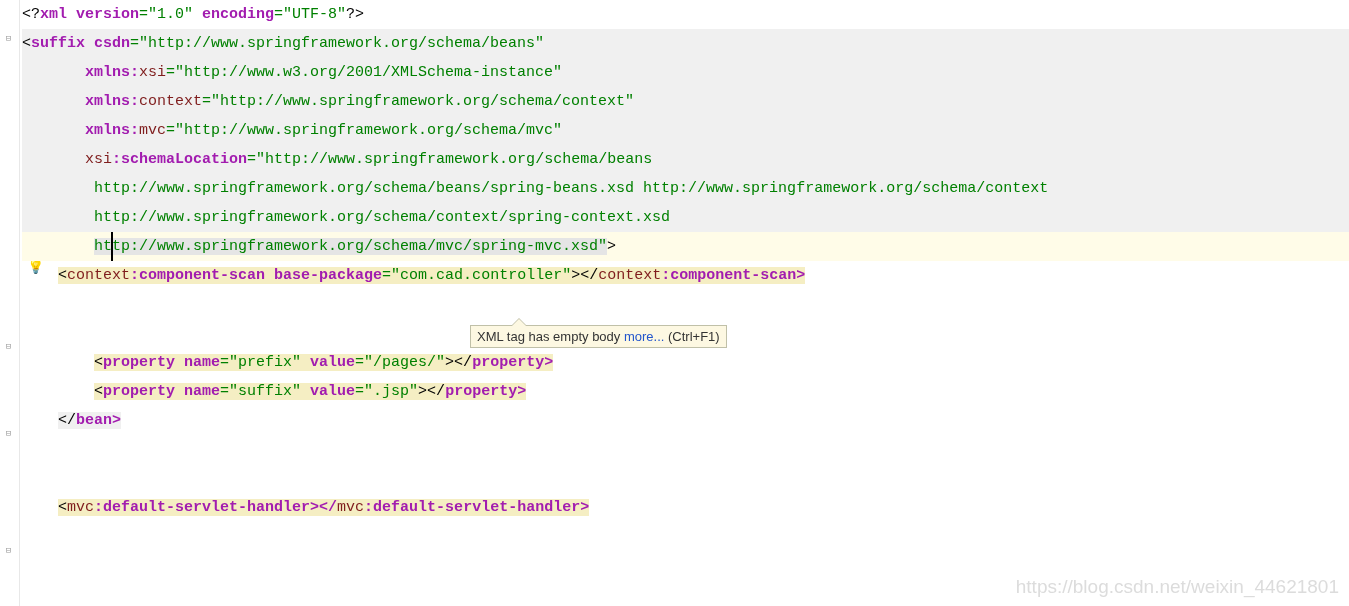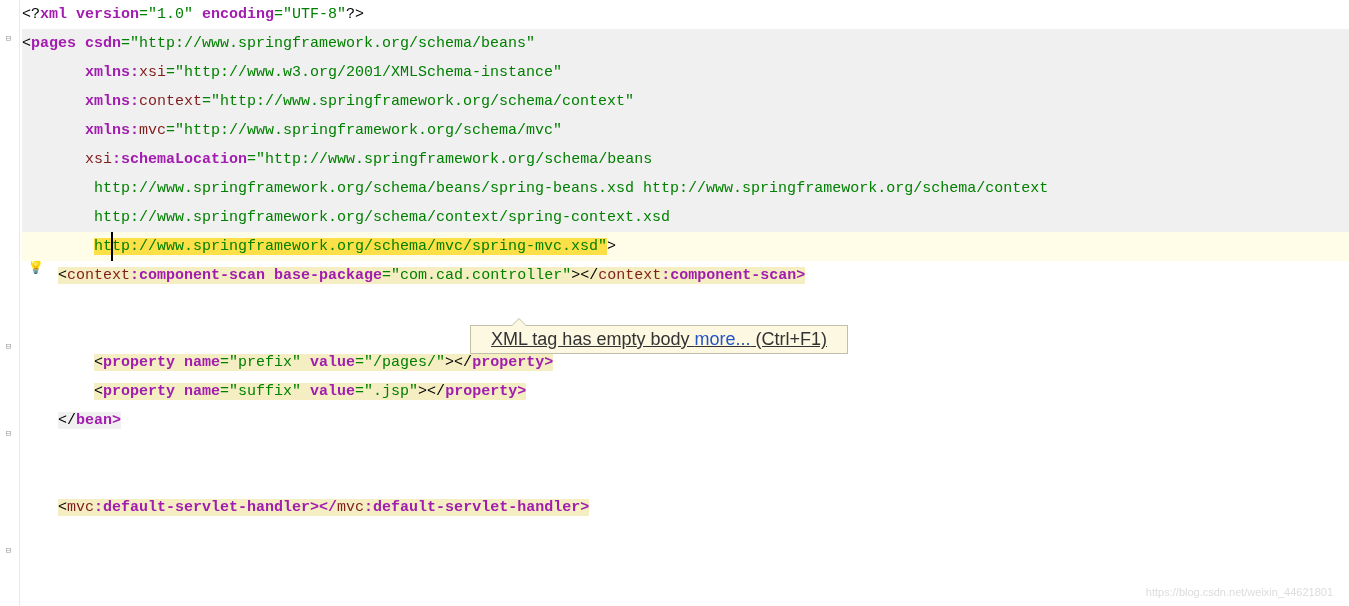--- a/index.html
+++ b/index.html
@@ -75,26 +75,25 @@
       width: 2px;
       height: 29px;
       background: #000;
     }
     .tooltip {
       position: absolute;
       left: 450px;
       top: 325px;
       background: #fdf8e2;
       border: 1px solid #c0c0a8;
-      padding: 3px 20px;
+      padding: 3px 6px;
       font-family: "Segoe UI", Arial, sans-serif;
-      font-size: 18px;
+      font-size: 13px;
       color: #333;
       z-index: 100;
-      text-decoration: underline;
     }
     .tooltip::before {
       content: "";
       position: absolute;
       top: -8px;
       left: 40px;
       border-left: 8px solid transparent;
       border-right: 8px solid transparent;
       border-bottom: 8px solid #c0c0a8;
     }
@@ -104,59 +103,59 @@
       top: -7px;
       left: 41px;
       border-left: 7px solid transparent;
       border-right: 7px solid transparent;
       border-bottom: 7px solid #fdf8e2;
     }
     .tooltip .link { color: #2255cc; cursor: pointer; }
     .watermark {
       position: absolute;
       bottom: 8px;
-      right: 16px;
+      right: 10px;
       color: #dcdcdc;
       font-family: Arial, sans-serif;
-      font-size: 11px;
+      font-size: 19px;
       pointer-events: none;
     }
   </style>
 </head>
 <body>
 
 <div class="editor">
   <div class="gutter">
     <span class="fold-icon" style="top:34px">⊟</span>
     <span class="fold-icon" style="top:342px">⊟</span>
     <span class="fold-icon" style="top:429px">⊟</span>
     <span class="fold-icon" style="top:546px">⊟</span>
   </div>
   <span class="bulb-icon">💡</span>
 
   <div class="code-area">
 
     <div class="line"><span class="t-black">&lt;?</span><span class="t-blue">xml version</span><span class="t-dgreen">="1.0" </span><span class="t-blue">encoding</span><span class="t-dgreen">="UTF-8"</span><span class="t-black">?&gt;</span></div>
 
-    <div class="line bg-gray"><span class="t-black">&lt;</span><span class="t-blue">pages </span><span class="t-blue">csdn</span><span class="t-dgreen">="http://www.springframework.org/schema/beans"</span></div>
+    <div class="line bg-gray"><span class="t-black">&lt;</span><span class="t-blue">suffix </span><span class="t-blue">csdn</span><span class="t-dgreen">="http://www.springframework.org/schema/beans"</span></div>
 
     <div class="line bg-gray"><span>       </span><span class="t-blue">xmlns:</span><span class="t-purple">xsi</span><span class="t-dgreen">="http://www.w3.org/2001/XMLSchema-instance"</span></div>
 
     <div class="line bg-gray"><span>       </span><span class="t-blue">xmlns:</span><span class="t-purple">context</span><span class="t-dgreen">="http://www.springframework.org/schema/context"</span></div>
 
     <div class="line bg-gray"><span>       </span><span class="t-blue">xmlns:</span><span class="t-purple">mvc</span><span class="t-dgreen">="http://www.springframework.org/schema/mvc"</span></div>
 
     <div class="line bg-gray"><span>       </span><span class="t-purple">xsi</span><span class="t-blue">:</span><span class="t-blue">schemaLocation</span><span class="t-dgreen">="http://www.springframework.org/schema/beans</span></div>
 
     <div class="line bg-gray"><span class="t-dgreen">        http://www.springframework.org/schema/beans/spring-beans.xsd http://www.springframework.org/schema/context</span></div>
 
     <div class="line bg-gray"><span class="t-dgreen">        http://www.springframework.org/schema/context/spring-context.xsd</span></div>
 
 
-    <div class="line bg-current"><span>        </span><span class="cursor-line"></span><span class="t-dgreen" style="background:#fde047">http://www.springframework.org/schema/mvc/spring-mvc.xsd"</span><span class="t-black">&gt;</span></div>
+    <div class="line bg-current"><span>        </span><span class="cursor-line"></span><span class="t-dgreen" style="background:#e5e5e5">http://www.springframework.org/schema/mvc/spring-mvc.xsd"</span><span class="t-black">&gt;</span></div>
 
     <div class="line"><span>    </span><span class="hl-warn"><span class="t-black">&lt;</span><span class="t-purple">context</span><span class="t-blue">:component-scan </span><span class="t-blue">base-package</span><span class="t-dgreen">="com.cad.controller"</span><span class="t-black">&gt;&lt;/</span><span class="t-purple">context</span><span class="t-blue">:component-scan&gt;</span></span></div>
 
     <div class="line"><span></span></div>
 
     <div class="line"><span>    </span></div>
 
     <div class="line"><span>        </span><span class="hl-warn"><span class="t-black">&lt;</span><span class="t-blue">property </span><span class="t-blue">name</span><span class="t-dgreen">="prefix" </span><span class="t-blue">value</span><span class="t-dgreen">="/pages/"</span><span class="t-black">&gt;&lt;/</span><span class="t-blue">property&gt;</span></span></div>
 
     <div class="line"><span>        </span><span class="hl-warn"><span class="t-black">&lt;</span><span class="t-blue">property </span><span class="t-blue">name</span><span class="t-dgreen">="suffix" </span><span class="t-blue">value</span><span class="t-dgreen">=".jsp"</span><span class="t-black">&gt;&lt;/</span><span class="t-blue">property&gt;</span></span></div>

